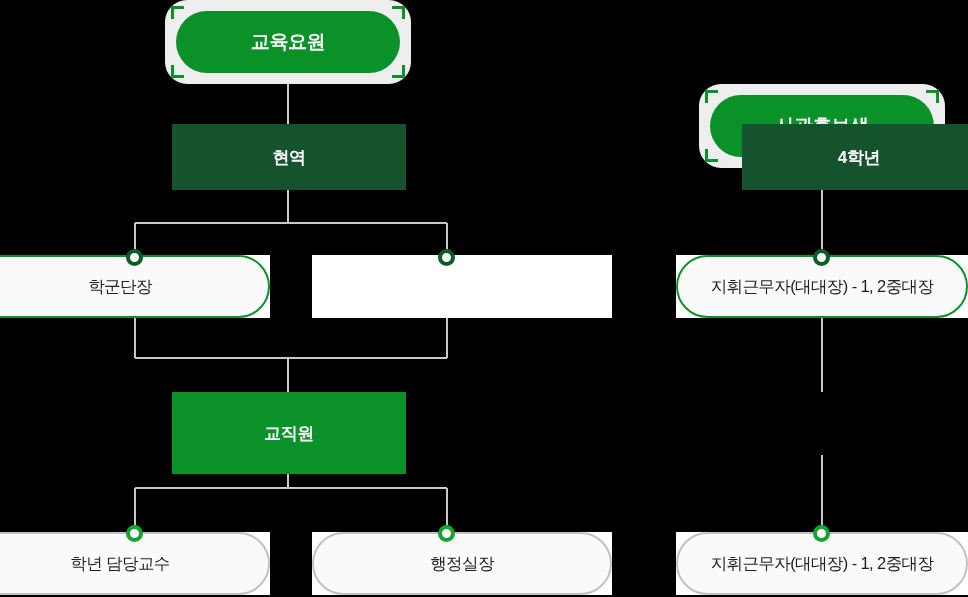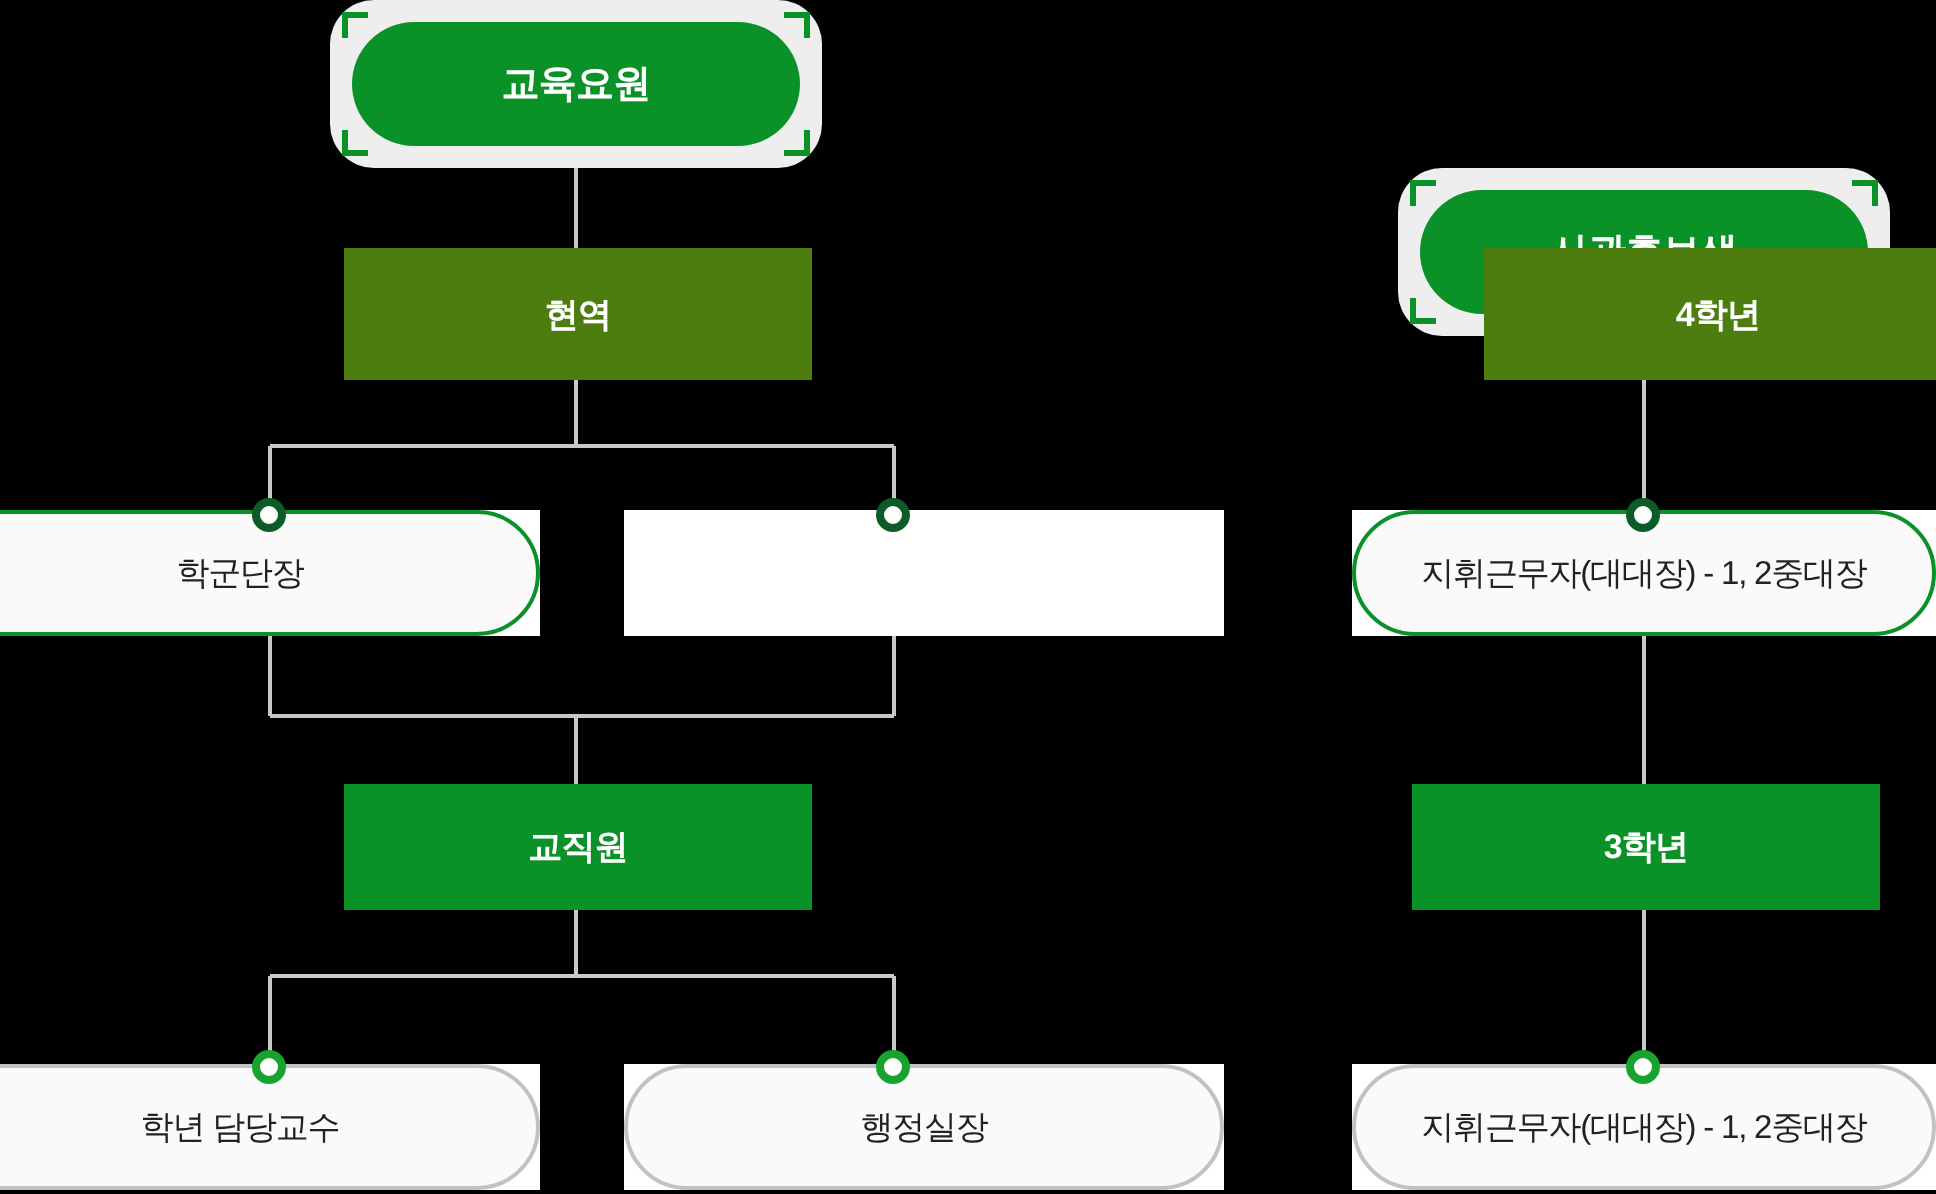--- a/index.html
+++ b/index.html
@@ -44,21 +44,21 @@
   .br-bl{bottom:6px;left:6px;}
   .br-bl i.h{bottom:0;left:0;} .br-bl i.v{bottom:0;left:0;}
   .br-br{bottom:6px;right:6px;}
   .br-br i.h{bottom:0;right:0;} .br-br i.v{bottom:0;right:0;}
 
   
   .rect{
     display:flex;align-items:center;justify-content:center;
     color:#ffffff;font-weight:bold;font-size:17px;letter-spacing:-0.4px;
   }
-  .rect.dark{background:#4d7c0f;}
+  .rect.dark{background:#14532d;}
   .rect.bright{background:#0a9128;}
 
   
   .pill-outline{
     background:#fafafa;
     border-radius:40px;
     display:flex;align-items:center;justify-content:center;
     color:#222222;font-size:16.5px;letter-spacing:-0.6px;
     box-sizing:border-box;
     white-space:nowrap;
@@ -128,21 +128,21 @@
 
   <div class="node rect dark" style="left:172px;top:124px;width:234px;height:66px;">현역</div>
 
   <div class="backplate" style="left:-30px;top:255px;width:300px;height:63px;"></div>
   <div class="node pill-outline green" style="left:-30px;top:255px;width:300px;height:63px;">학군단장</div>
   <div class="ring dark" style="left:126px;top:249px;"></div>
 
   <div class="backplate" style="left:312px;top:255px;width:300px;height:63px;"></div>
   <div class="ring dark" style="left:438px;top:249px;"></div>
 
-  <div class="node rect bright" style="left:172px;top:392px;width:234px;height:63px;">교직원</div>
+  <div class="node rect bright" style="left:172px;top:392px;width:234px;height:82px;">교직원</div>
 
   <div class="backplate" style="left:-30px;top:532px;width:300px;height:63px;"></div>
   <div class="node pill-outline gray" style="left:-30px;top:532px;width:300px;height:63px;">학년 담당교수</div>
   <div class="ring bright" style="left:126px;top:525px;"></div>
 
   <div class="backplate" style="left:312px;top:532px;width:300px;height:63px;"></div>
   <div class="node pill-outline gray" style="left:312px;top:532px;width:300px;height:63px;text-align:right;">행정실장</div>
   <div class="ring bright" style="left:438px;top:525px;"></div>
 
   <div class="node plate" style="left:699px;top:0px;width:246px;height:84px;">
@@ -164,19 +164,18 @@
       </span>
     <div class="pill-filled">사관후보생</div>
   </div>
 
   <div class="node rect dark" style="left:706px;top:124px;width:234px;height:66px;margin-left:36px;">4학년</div>
 
   <div class="backplate" style="left:676px;top:255px;width:292px;height:63px;"></div>
   <div class="node pill-outline green" style="left:676px;top:255px;width:292px;height:63px;">지휘근무자(대대장) - 1, 2중대장</div>
   <div class="ring dark" style="left:813px;top:249px;"></div>
 
-  <div class="node rect bright" style="left:706px;top:392px;width:234px;height:63px;">3학년</div>
 
   <div class="backplate" style="left:676px;top:532px;width:292px;height:63px;"></div>
   <div class="node pill-outline gray" style="left:676px;top:532px;width:292px;height:63px;">지휘근무자(대대장) - 1, 2중대장</div>
   <div class="ring bright" style="left:813px;top:525px;"></div>
 
 </div>
 
 </body></html>

